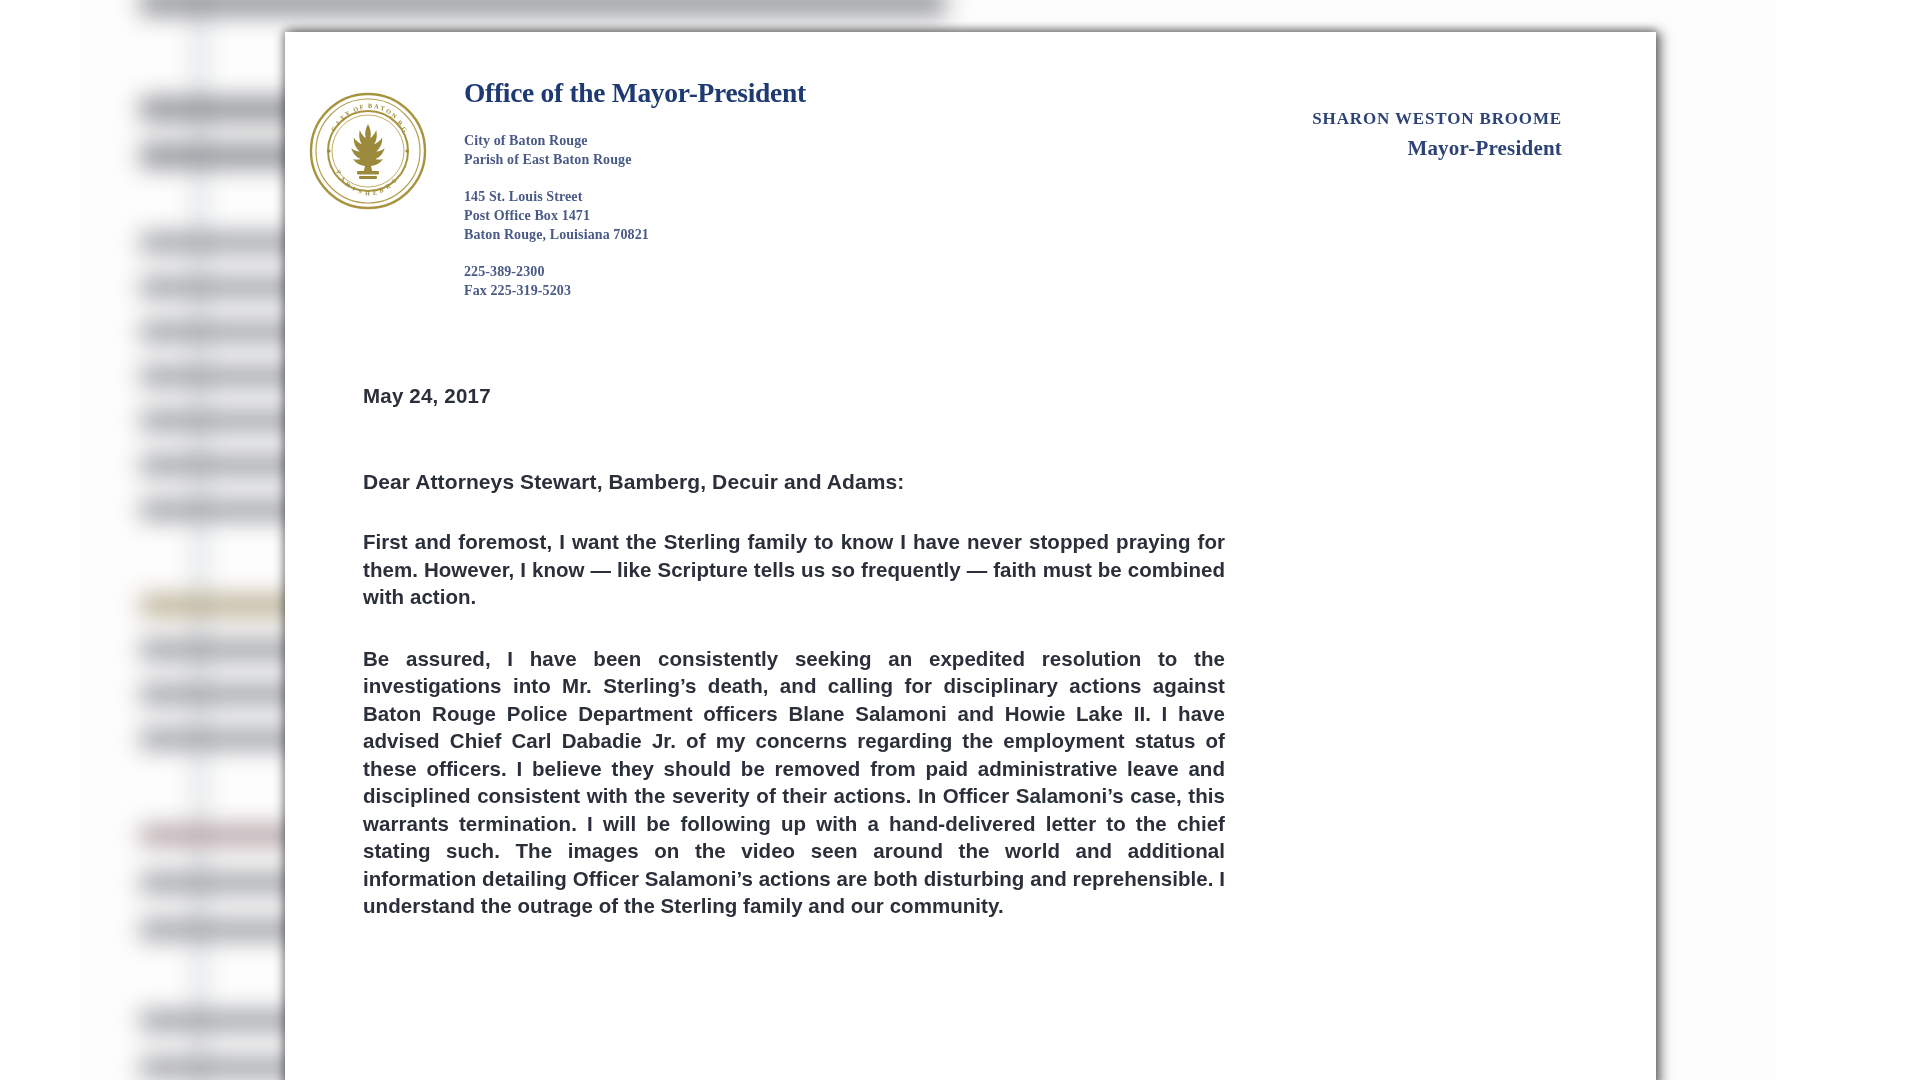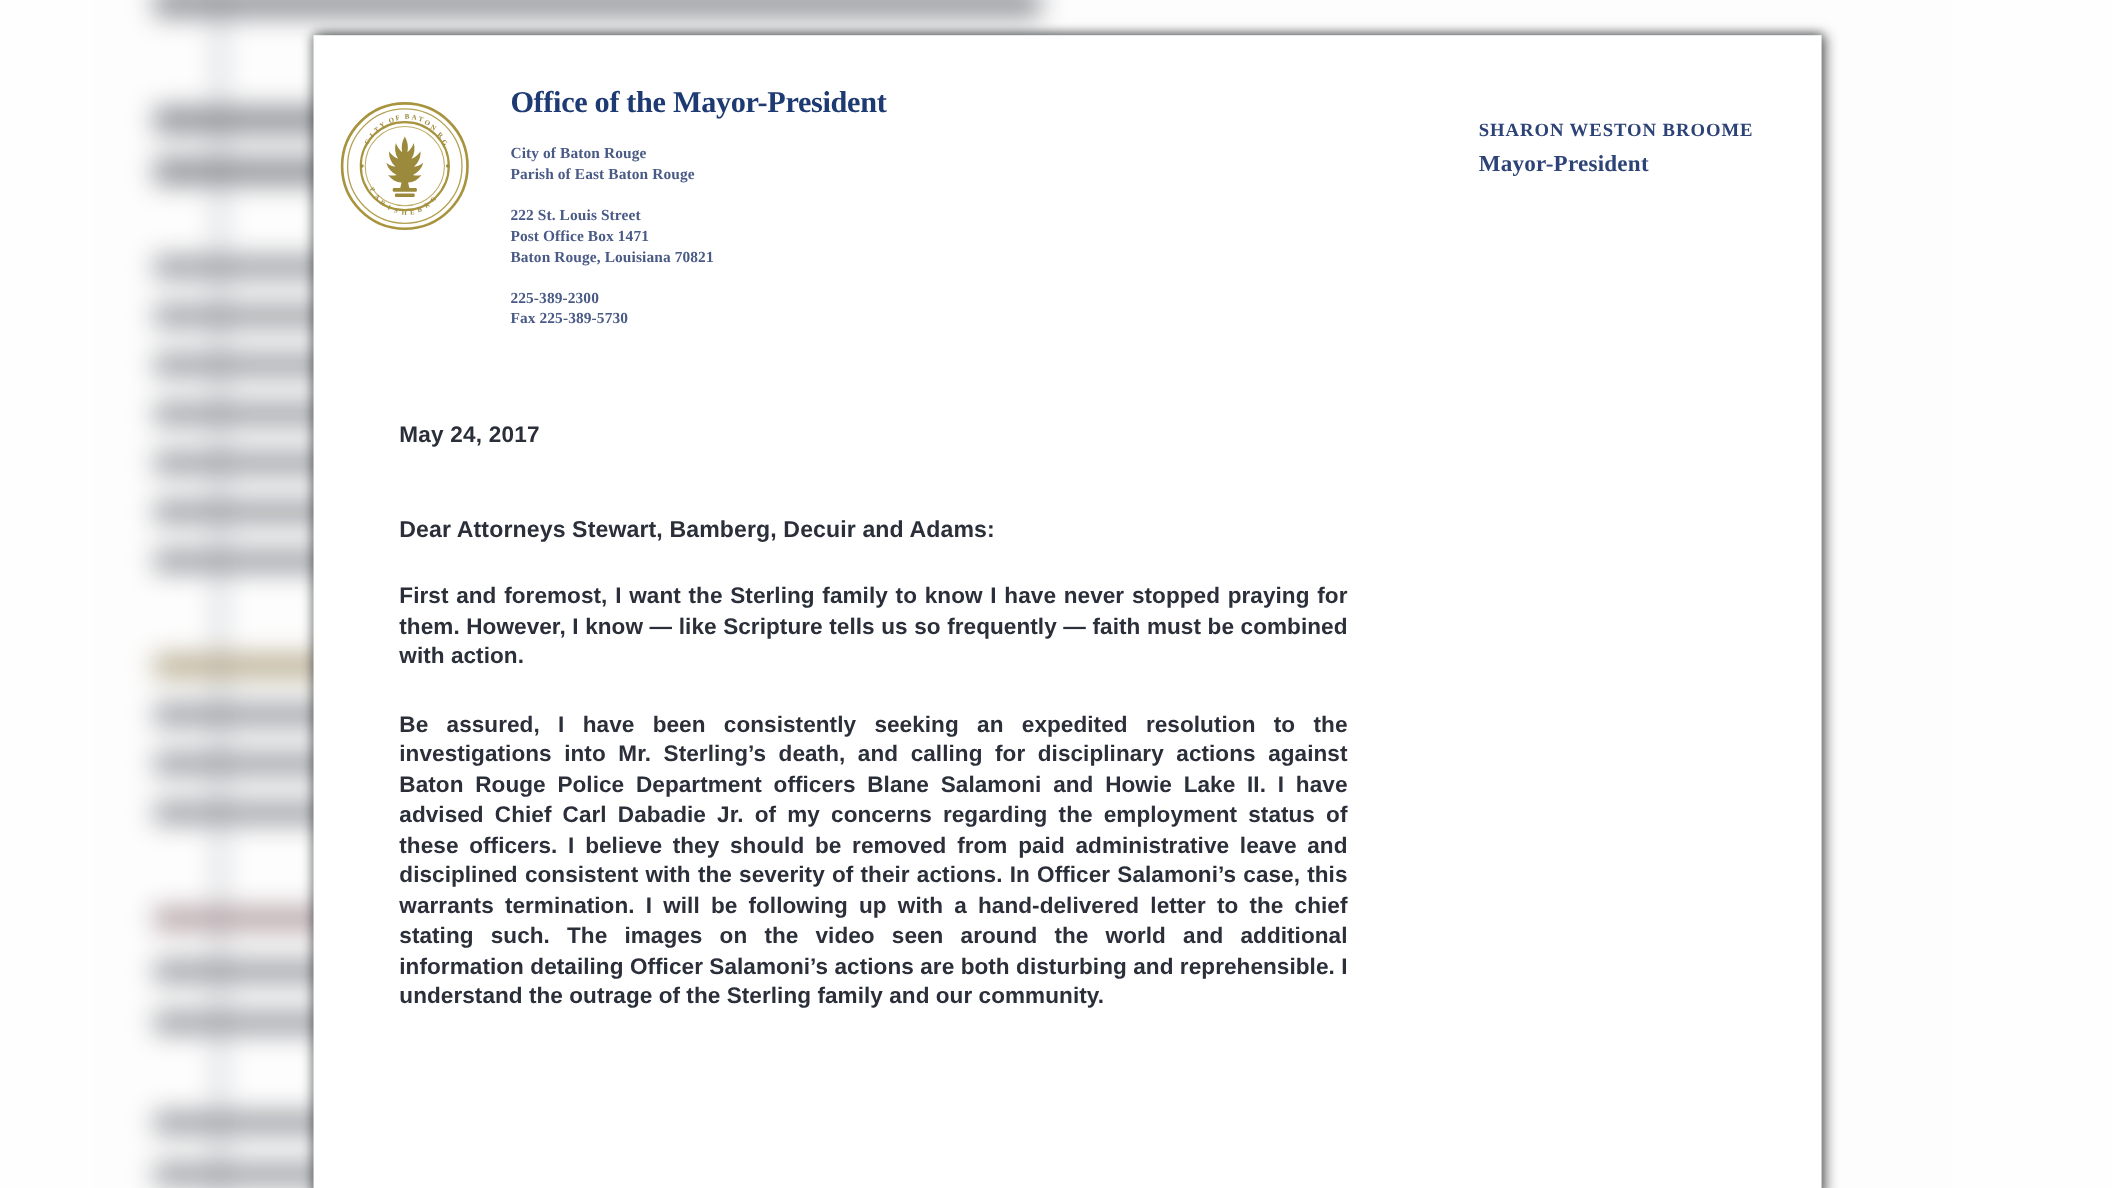--- a/index.html
+++ b/index.html
@@ -87,22 +87,22 @@
     line-height:19px;
     color:#4a5a86;
     margin-top:22px;
     letter-spacing:.1px;
   }
   .lh-block.gap { margin-top:18px; }
   .lh-block div { white-space:nowrap; }
 
   .lh-right {
     position:absolute;
-    right:62px; top:77px;
-    text-align:left;
+    right:94px; top:77px;
+    text-align:right;
     font-family:"Liberation Serif", serif;
     color:#2d4377;
   }
   .lh-name {
     font-weight:bold;
     font-size:17px;
     letter-spacing:.85px;
     white-space:nowrap;
   }
   .lh-role {
@@ -253,28 +253,28 @@
 
         <div class="lh-text">
           <div class="lh-title">Office of the Mayor-President</div>
 
           <div class="lh-block">
             <div>City of Baton Rouge</div>
             <div>Parish of East Baton Rouge</div>
           </div>
 
           <div class="lh-block gap">
-            <div>222 St. Louis Street</div>
+            <div>145 St. Louis Street</div>
             <div>Post Office Box 1471</div>
             <div>Baton Rouge, Louisiana 70821</div>
           </div>
 
           <div class="lh-block gap">
             <div>225-389-2300</div>
-            <div>Fax 225-389-5730</div>
+            <div>Fax 225-319-5203</div>
           </div>
         </div>
 
         <div class="lh-right">
           <div class="lh-name">SHARON WESTON BROOME</div>
           <div class="lh-role">Mayor-President</div>
         </div>
       </div>
 
       <div class="body-area">

